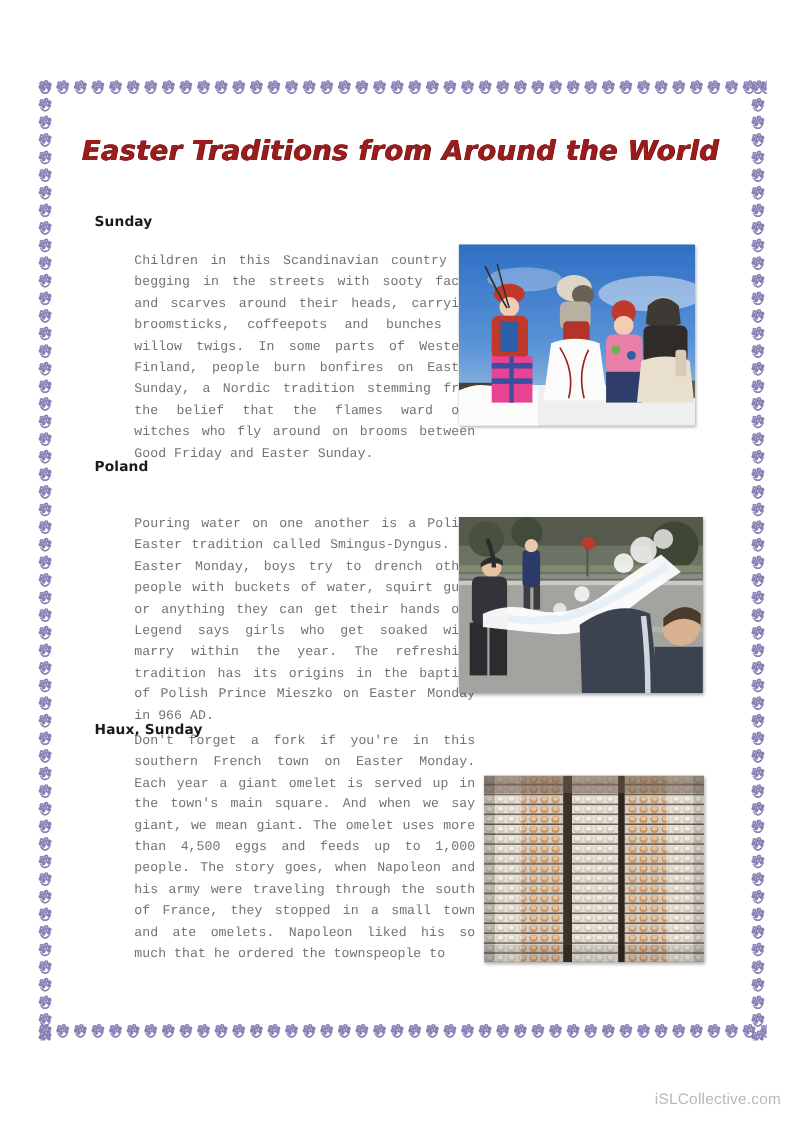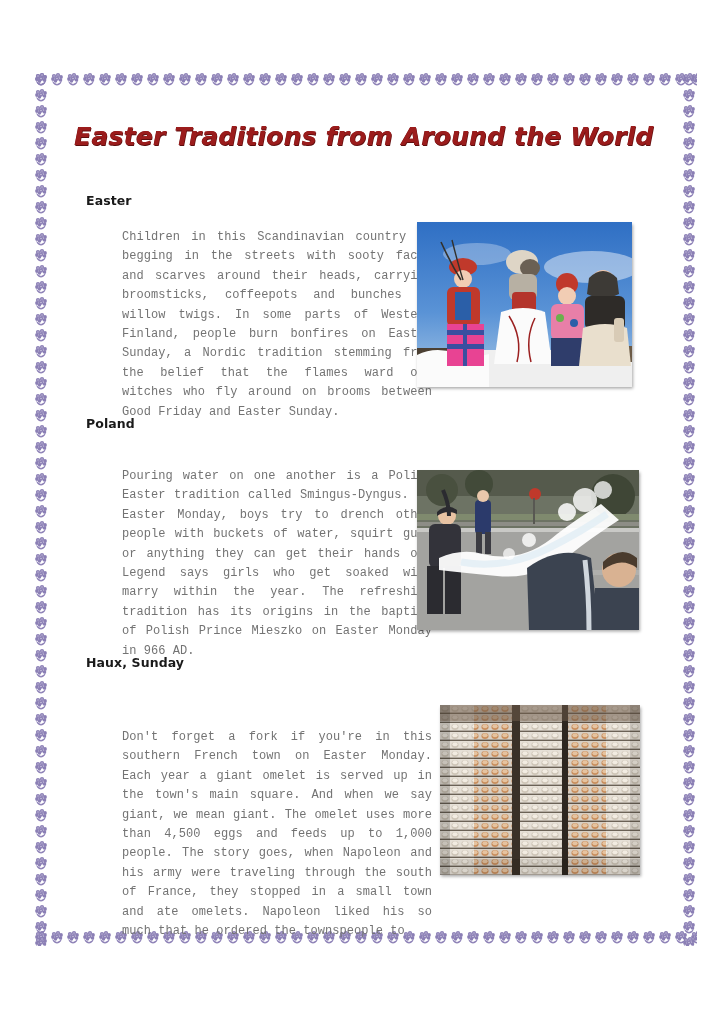--- a/index.html
+++ b/index.html
@@ -92,21 +92,21 @@
     text-justify: inter-word;
     letter-spacing: 0.05px;
     margin-left: 36px;
   }
 
   #heading-finland { top: 193px; }
   #text-finland    { top: 228px; }
   #heading-poland  { top: 416px; }
   #text-poland     { top: 467px; }
   #heading-france  { top: 655px; }
-  #text-france     { top: 728px; }
+  #text-france     { top: 664px; }
 
   
   .photo {
     position: absolute;
     overflow: hidden;
     box-shadow: 1px 1.5px 3px rgba(0,0,0,0.35);
     background: #ddd;
   }
   .photo svg { display: block; width: 100%; height: 100%; }
 
@@ -4404,21 +4404,21 @@
             <circle cx="8" cy="6.5" r="0.8"></circle>
             <circle cx="5" cy="4" r="0.7"></circle>
             <circle cx="9" cy="3" r="0.7"></circle>
           </g>
         </svg>
       </span>
     </div>
 
   <div id="title">Easter Traditions from Around the World</div>
 
-  <div id="heading-finland" class="section-heading">Easter</div>
+  <div id="heading-finland" class="section-heading">Sunday</div>
   <div id="text-finland" class="body-text">Children in this Scandinavian country go begging in the streets with sooty faces and scarves around their heads, carrying broomsticks, coffeepots and bunches of willow twigs. In some parts of Western Finland, people burn bonfires on Easter Sunday, a Nordic tradition stemming from the belief that the flames ward off witches who fly around on brooms between Good Friday and Easter Sunday.</div>
 
   <div id="photo-finland" class="photo">
     <svg viewBox="0 0 215 165" preserveAspectRatio="none">
       <defs>
         <linearGradient id="skyF" x1="0" y1="0" x2="0" y2="1">
           <stop offset="0%" stop-color="#2f6fc4"></stop>
           <stop offset="55%" stop-color="#5a93d6"></stop>
           <stop offset="100%" stop-color="#a9c8e6"></stop>
         </linearGradient>
@@ -4541,14 +4541,15 @@
       <rect x="122" y="0" width="6" height="170" fill="#2e2720"></rect>
       <rect x="128" y="0" width="38" height="170" fill="url(#eggRow)"></rect>
       <rect x="166" y="0" width="34" height="170" fill="url(#eggRowPale)"></rect>
       <rect x="0" y="0" width="200" height="16" fill="#6b5a48" opacity="0.55"></rect>
       <rect x="0" y="0" width="10" height="170" fill="#000000" opacity="0.18"></rect>
       <rect x="190" y="0" width="10" height="170" fill="#000000" opacity="0.12"></rect>
       <rect x="0" y="154" width="200" height="16" fill="#000000" opacity="0.1"></rect>
     </svg>
   </div>
 
+  <div id="footer-watermark">iSLCollective.com</div>
 
 </div>
 
 </body></html>

